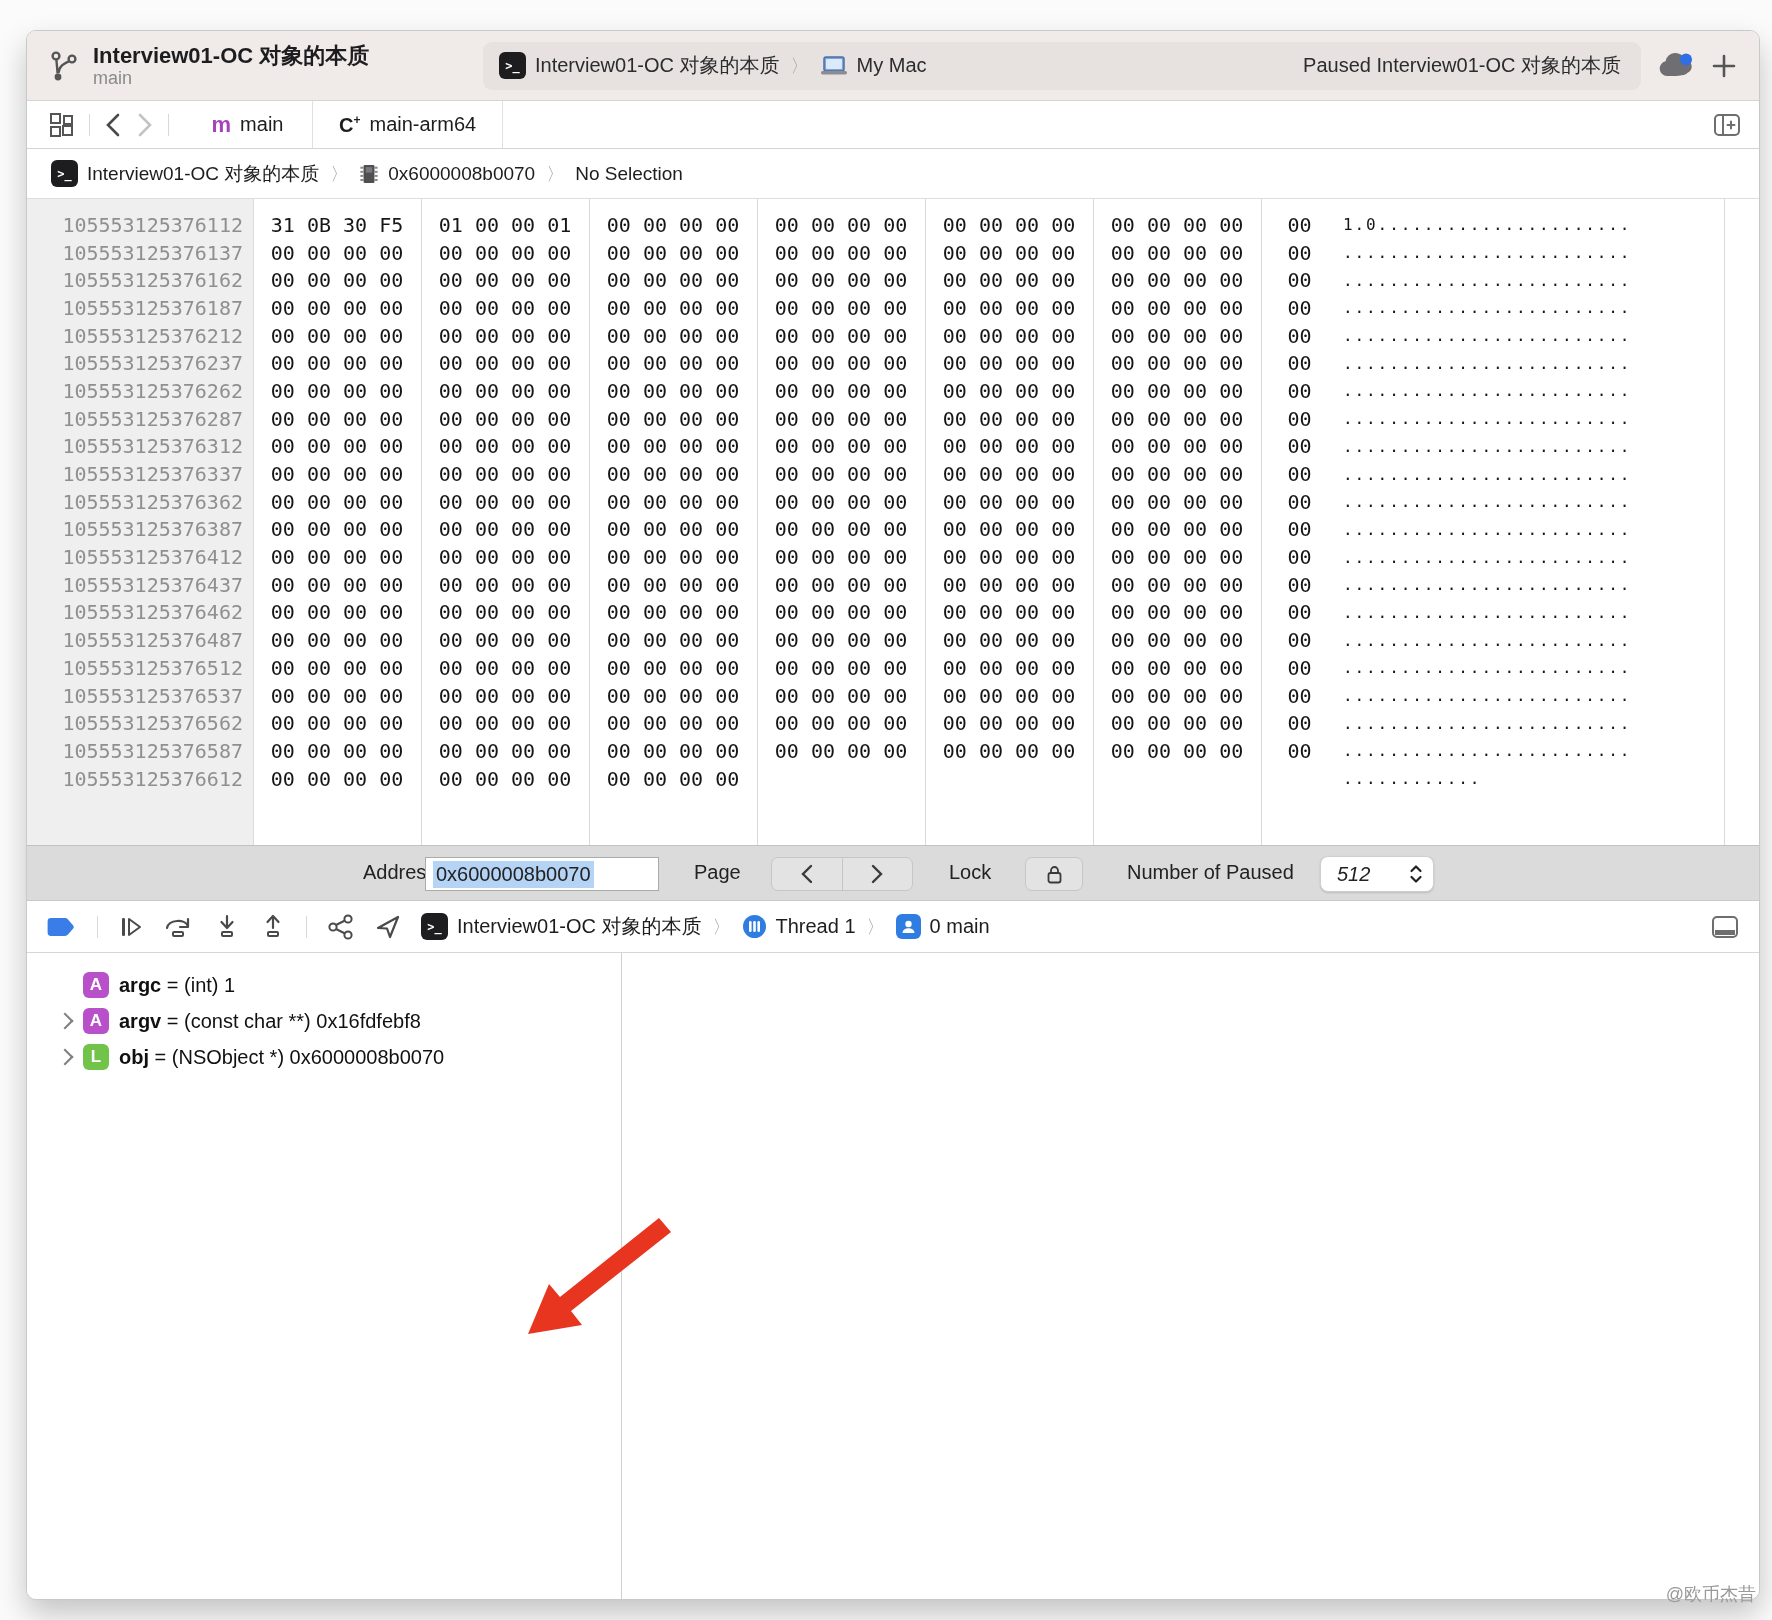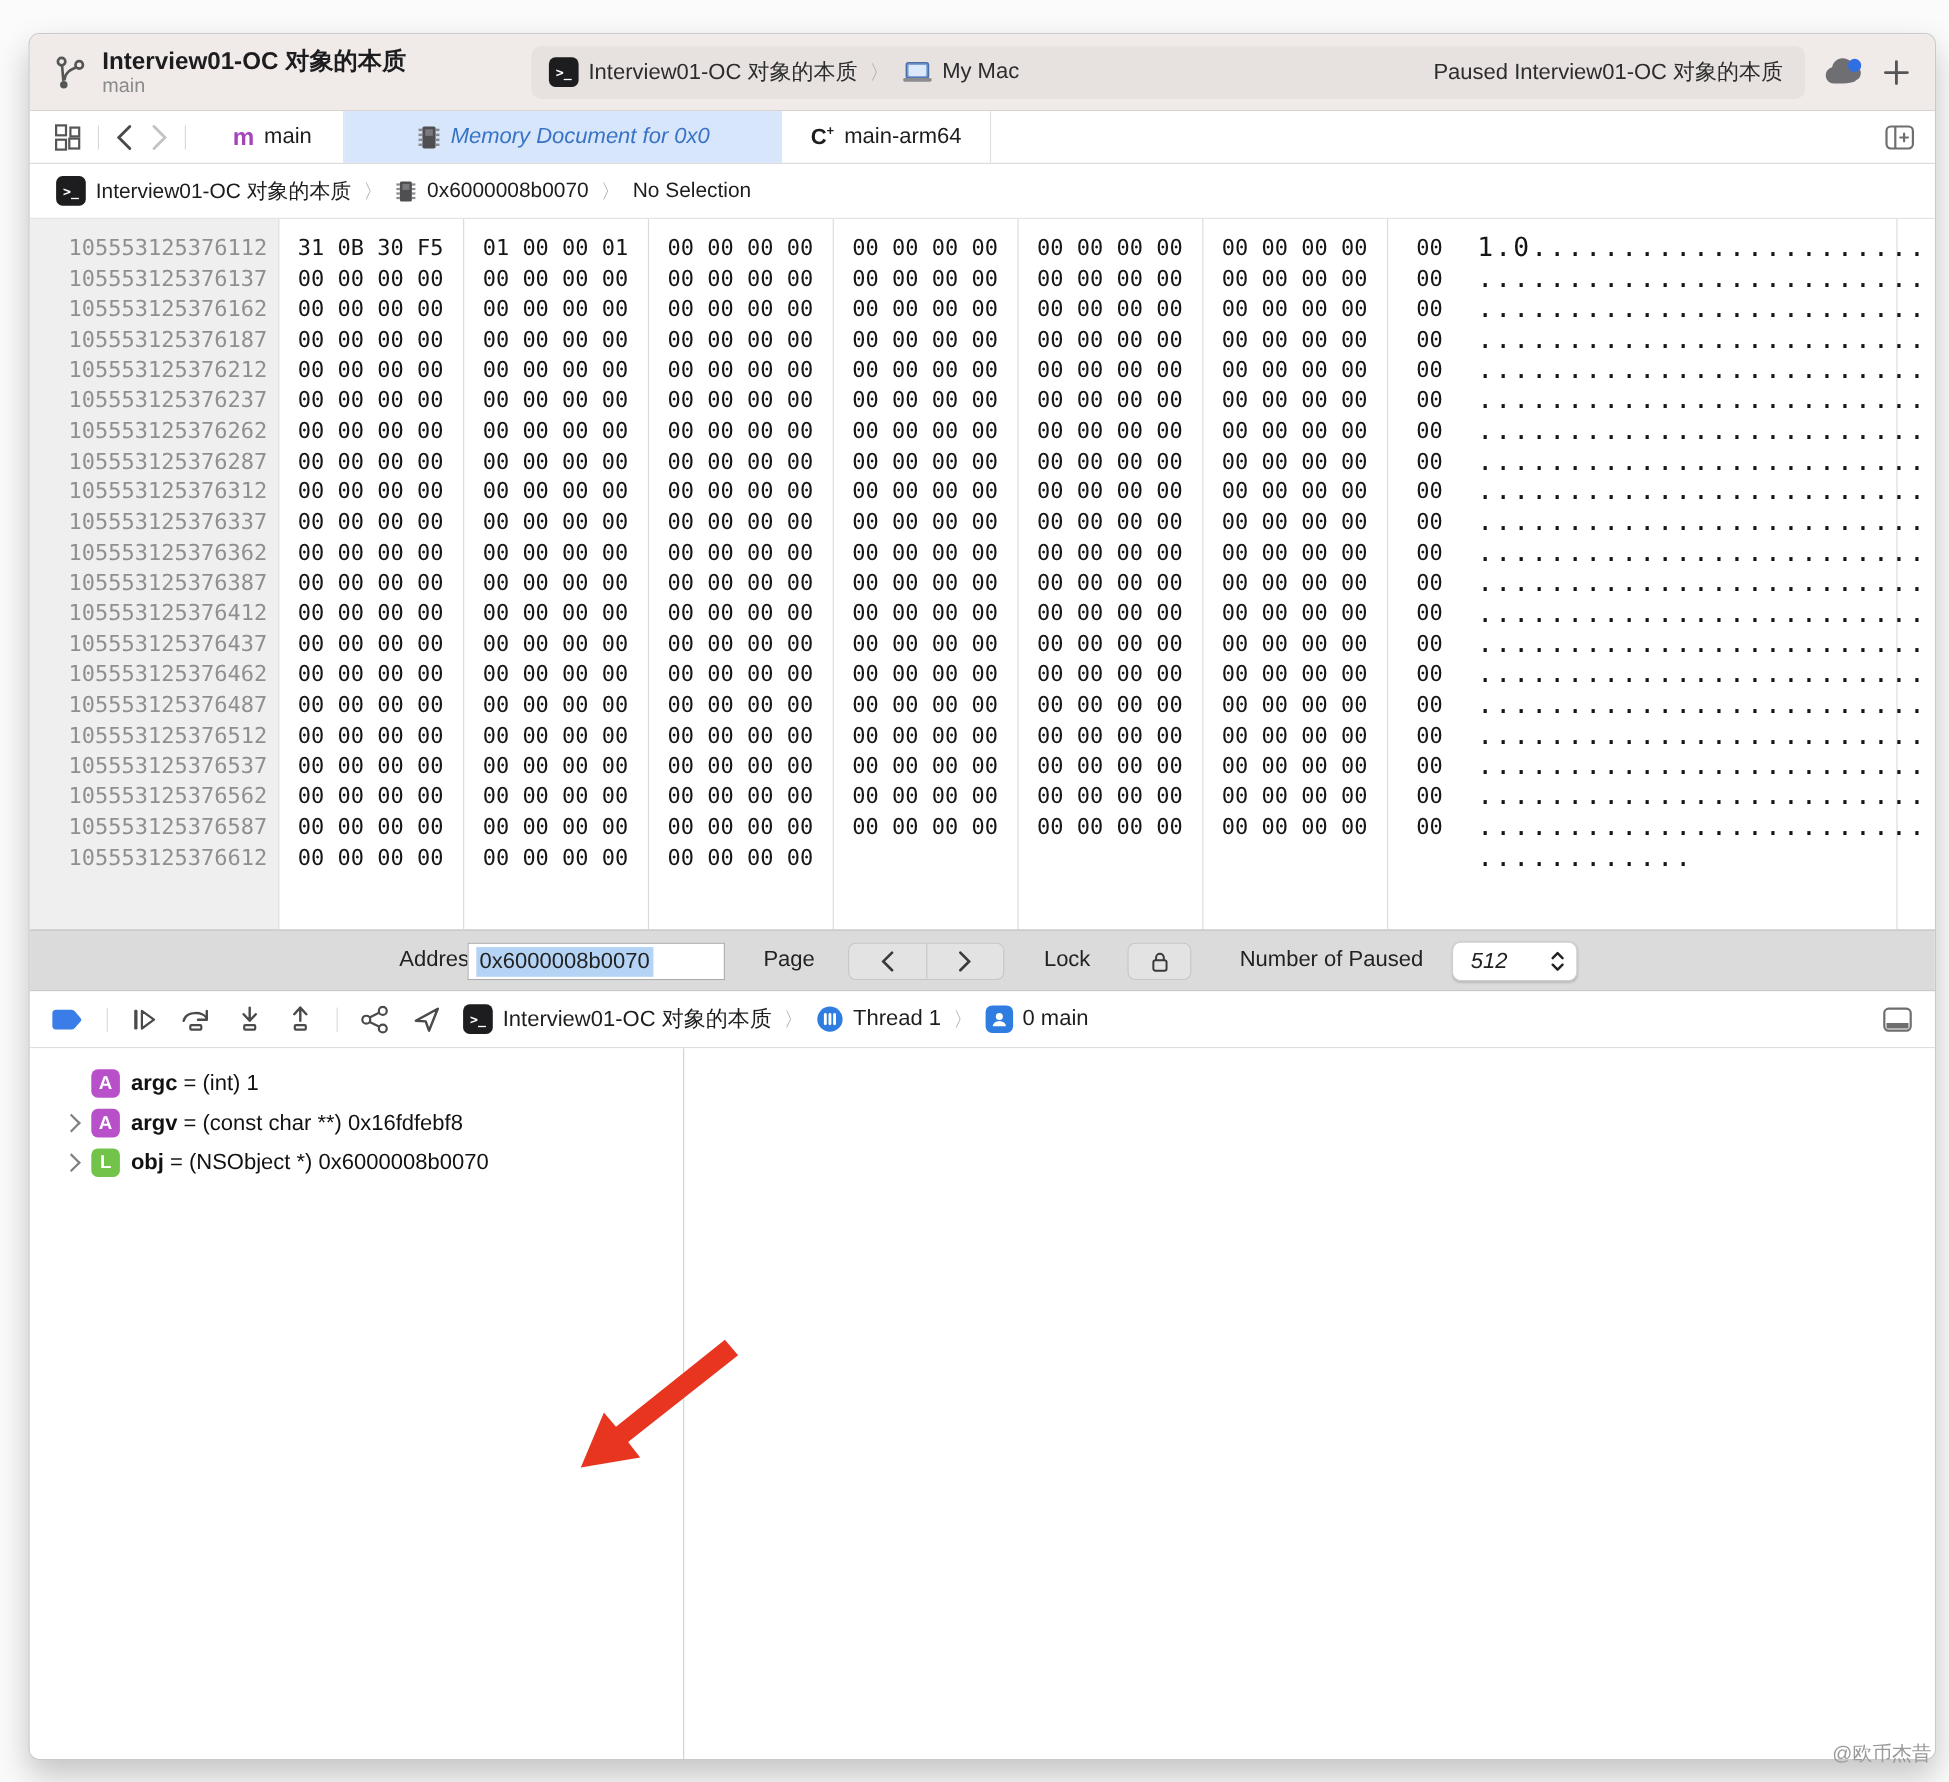--- a/index.html
+++ b/index.html
@@ -38,21 +38,21 @@
 
   
   .memview { position:relative; flex:1; background:#fff; overflow:hidden; font-family:"DejaVu Sans Mono",monospace; }
   .gutter-bg { position:absolute; left:0; top:0; width:226px; height:710px; background:#efefef; }
   .vline { position:absolute; top:0; bottom:0; width:1px; background:#dadada; }
   .mem-rows { position:absolute; left:0; top:12px; right:16px; }
   .mem-row { display:flex; height:27.7px; align-items:center; position:relative; }
   .mem-addr { width:226px; text-align:right; padding-right:10px; color:#8f8f8f; font-size:20px; flex:none; }
   .mem-group { width:168px; text-align:center; color:#161616; font-size:20px; flex:none; }
   .mem-group.single { width:77px; }
-  .mem-ascii { position:absolute; left:1316px; top:0; height:100%; display:flex; align-items:center; color:#161616; font-size:24px; letter-spacing:1.9px; white-space:pre; }
+  .mem-ascii { position:absolute; left:1316px; top:0; height:100%; display:flex; align-items:center; color:#161616; font-size:16px; letter-spacing:1.9px; white-space:pre; }
 
   
   .memctrl { height:56px; background:#dbdbdb; border-top:1px solid #c2c2c2; border-bottom:1px solid #c9c9c9; position:relative; flex:none; font-size:20px; color:#222; }
   .memctrl .lbl { position:absolute; top:15px; }
   .addr-field { position:absolute; left:398px; top:11px; width:234px; height:34px; background:#fff; border:1px solid #ababab; display:flex; align-items:center; padding-left:7px; font-size:20px; }
   .addr-field .sel { background:#b5d3f4; padding:2px 3px; }
   .seg { position:absolute; left:744px; top:11px; width:142px; height:34px; background:#e3e3e3; border:1px solid #c6c6c6; border-radius:7px; display:flex; }
   .seg .half { flex:1; display:flex; align-items:center; justify-content:center; }
   .seg .half:first-child { border-right:1px solid #c6c6c6; }
   .lockbtn { position:absolute; left:998px; top:11px; width:58px; height:34px; background:#e3e3e3; border:1px solid #c6c6c6; border-radius:7px; display:flex; align-items:center; justify-content:center; }
@@ -136,37 +136,20 @@
         <path d="M14 3 L4 13 L14 23" fill="none" stroke="#4a4a4a" stroke-width="2.6" stroke-linecap="round"></path>
       </svg>
       <svg class="ic" width="18" height="26" viewBox="0 0 18 26">
         <path d="M4 3 L14 13 L4 23" fill="none" stroke="#c3c3c3" stroke-width="2.6" stroke-linecap="round"></path>
       </svg>
       <span class="vsep"></span>
     </div>
     <div class="tab first">
       <span class="m-glyph">m</span>
       <span>main</span>
-    </div>
-    <div class="tab active">
-      <svg class="ic" width="22" height="26" viewBox="0 0 22 26">
-        <rect x="5" y="3" width="12" height="20" rx="1.5" fill="#4f4f52"></rect>
-        <rect x="7.5" y="5.5" width="7" height="6" fill="#7a7a7e"></rect>
-        <g fill="#8a8a8e">
-          <rect x="1.5" y="5" width="3.5" height="2.2"></rect>
-            <rect x="1.5" y="9.5" width="3.5" height="2.2"></rect>
-            <rect x="1.5" y="14" width="3.5" height="2.2"></rect>
-            <rect x="1.5" y="18.5" width="3.5" height="2.2"></rect>
-          <rect x="17" y="5" width="3.5" height="2.2"></rect>
-            <rect x="17" y="9.5" width="3.5" height="2.2"></rect>
-            <rect x="17" y="14" width="3.5" height="2.2"></rect>
-            <rect x="17" y="18.5" width="3.5" height="2.2"></rect>
-        </g>
-      </svg>
-      <span>Memory Document for 0x0</span>
     </div>
     <div class="tab">
       <span class="c-glyph"><span>C</span><sup>+</sup></span>
       <span>main-arm64</span>
     </div>
     <div class="tb-right">
       <svg class="ic" width="28" height="24" viewBox="0 0 28 24">
         <rect x="2" y="2" width="24" height="20" rx="4" fill="none" stroke="#6e6e6e" stroke-width="2"></rect>
         <path d="M10 2 v20" stroke="#6e6e6e" stroke-width="2"></path>
         <path d="M18 8.5 v7 M14.5 12 h7" stroke="#6e6e6e" stroke-width="2" stroke-linecap="round"></path>

